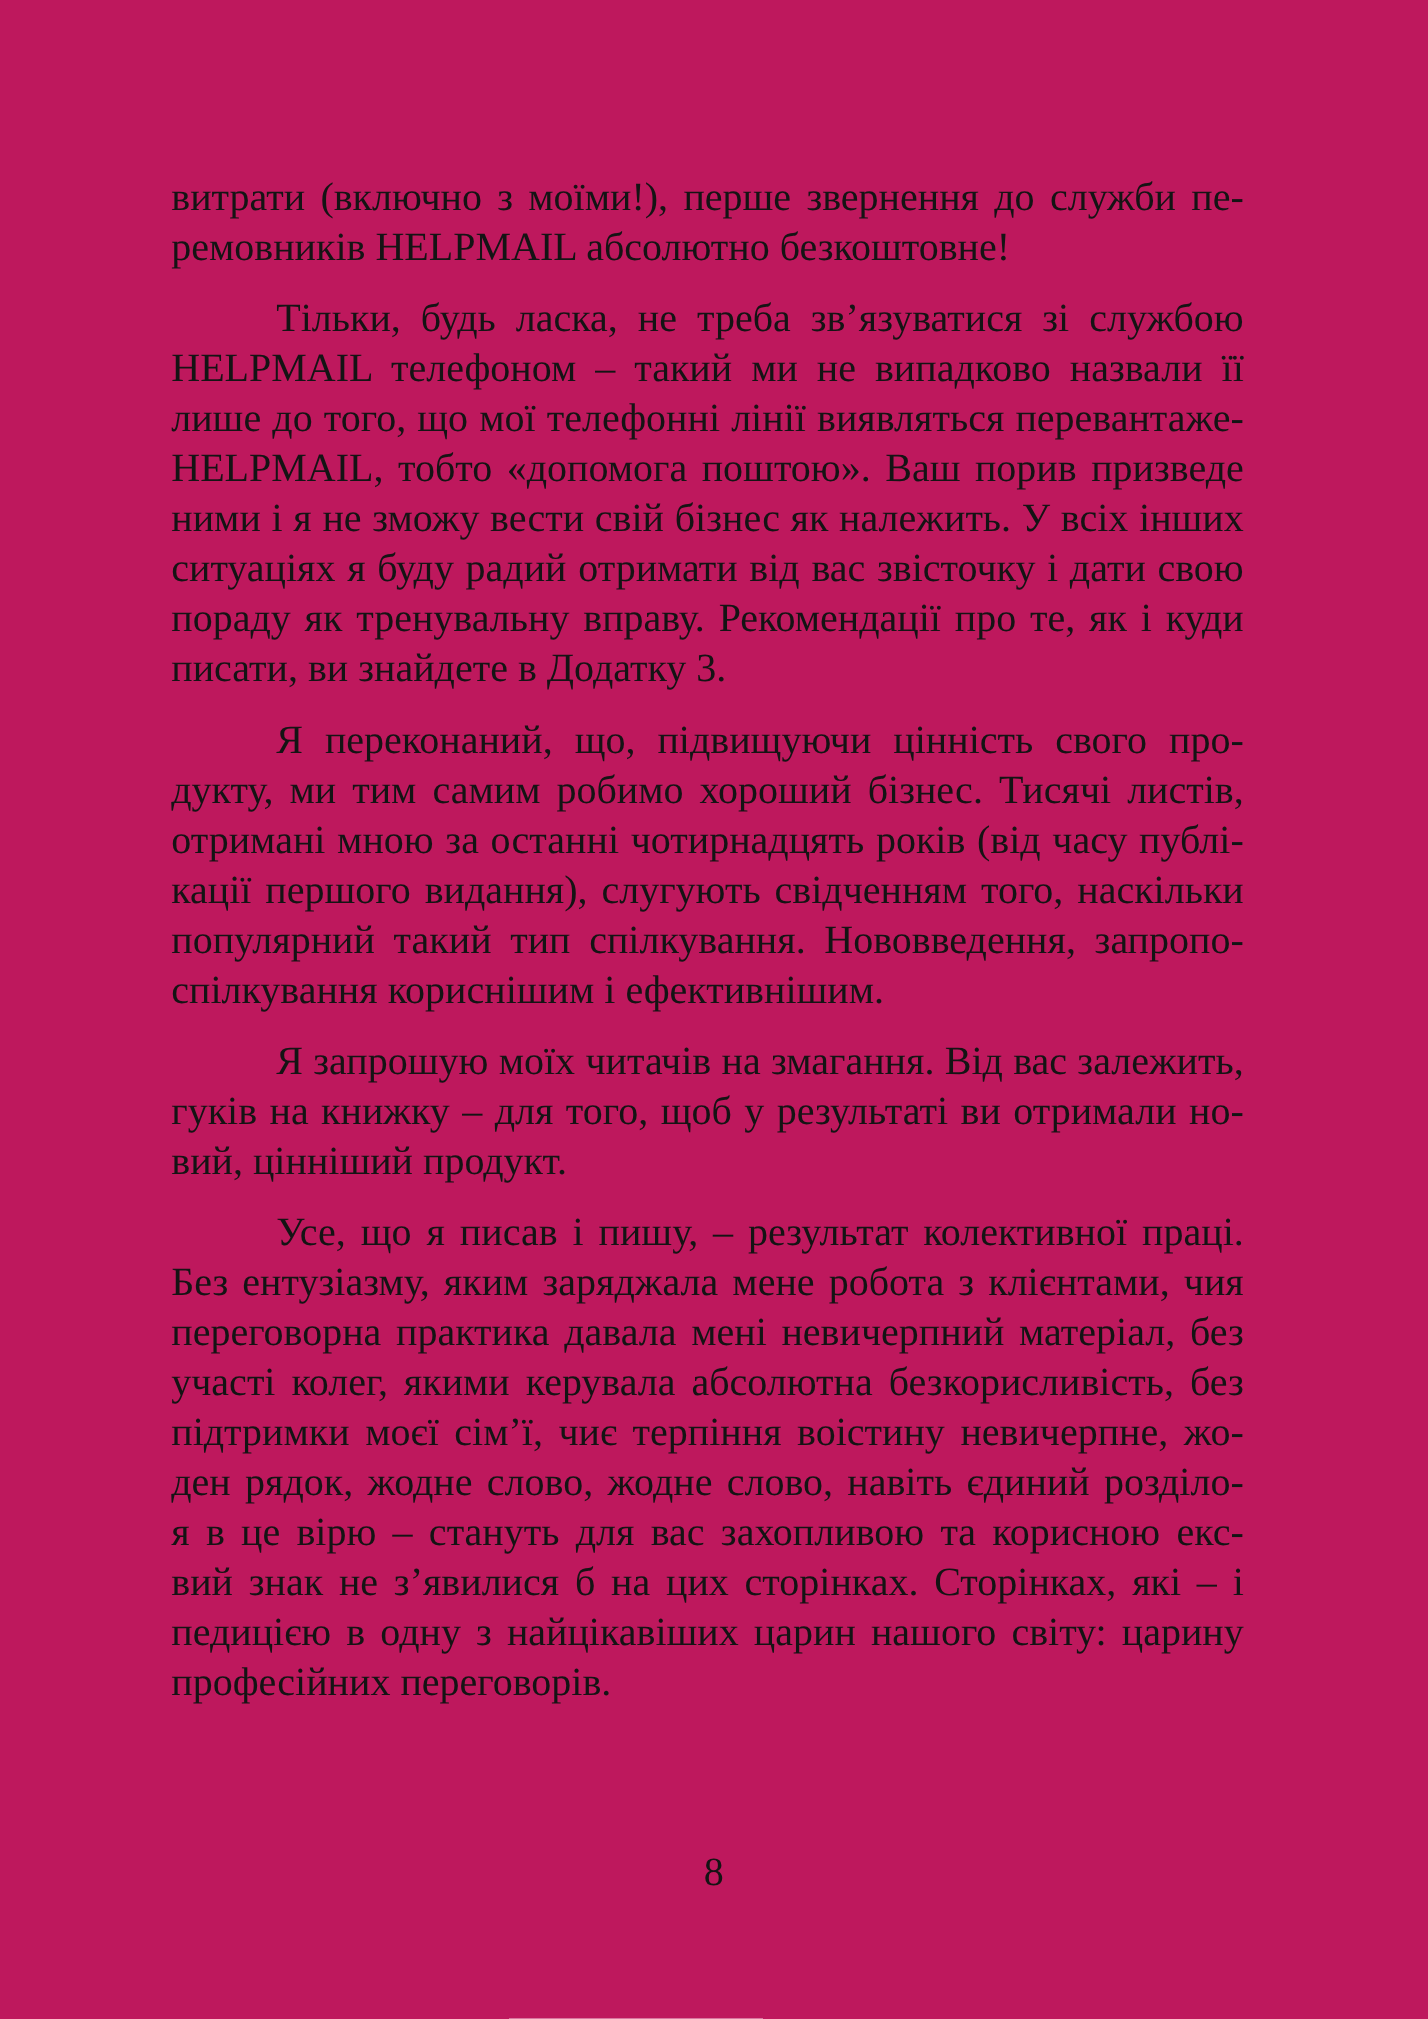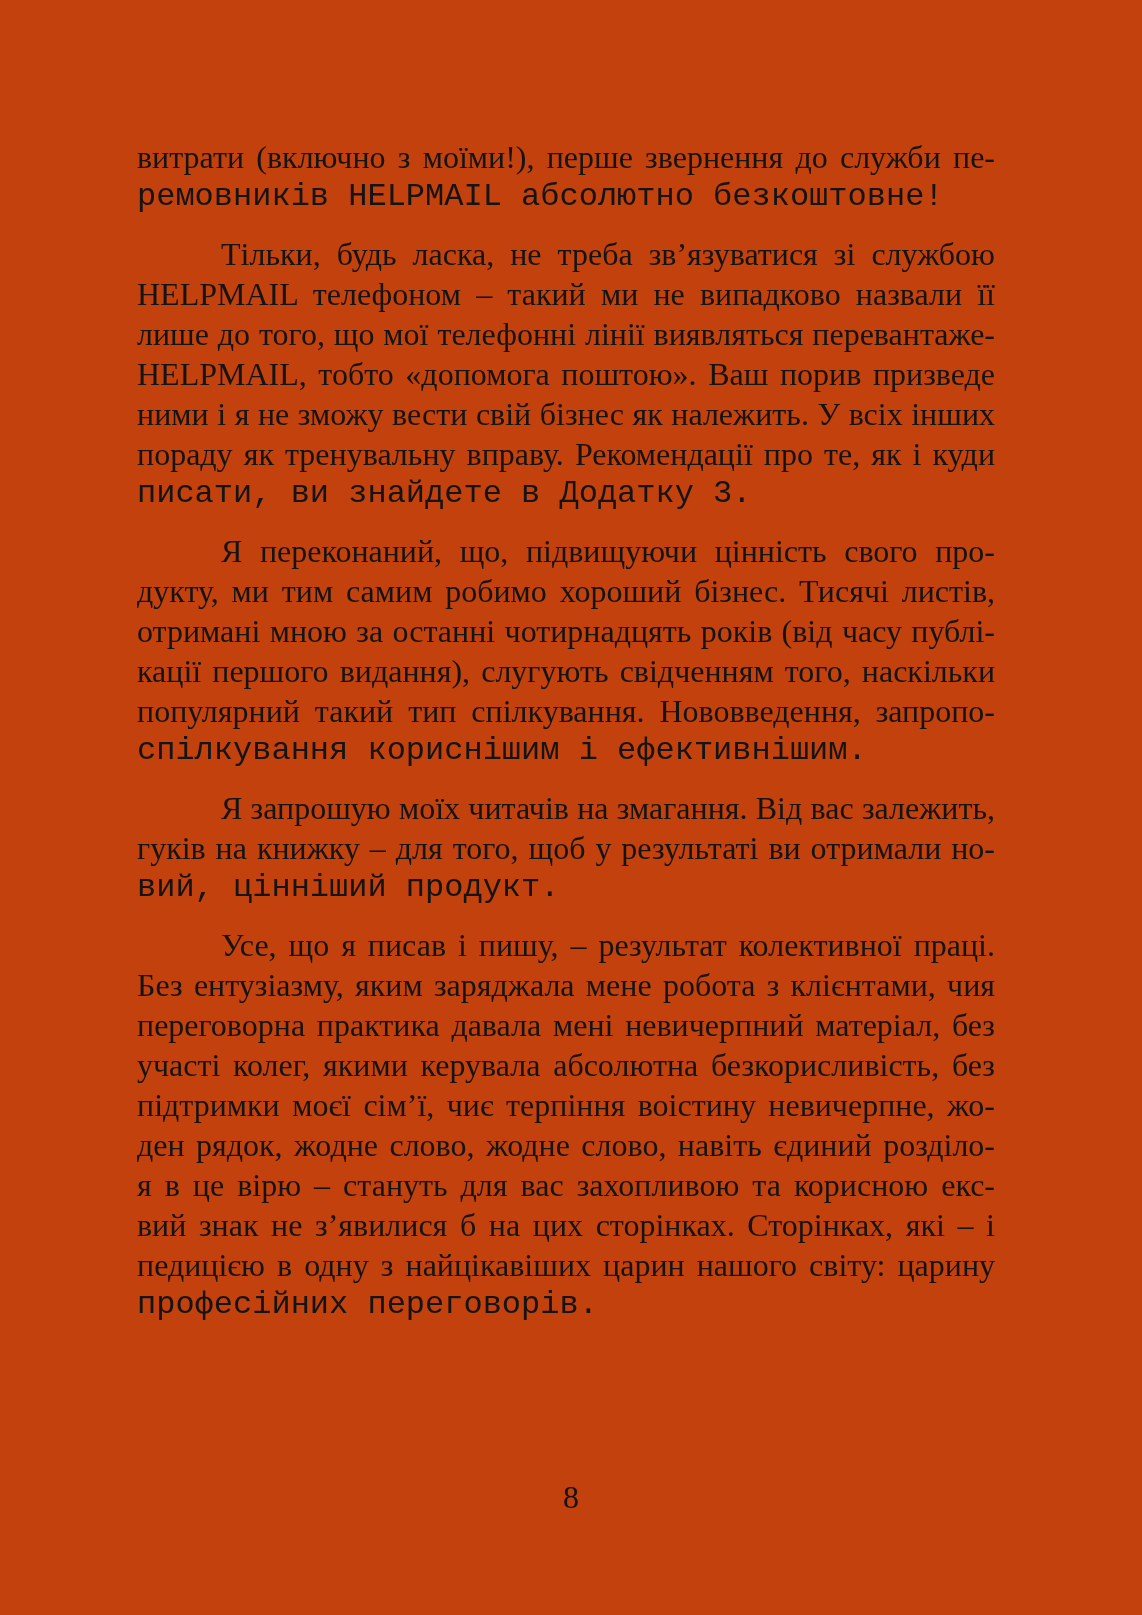--- a/index.html
+++ b/index.html
@@ -1,21 +1,21 @@
 <!DOCTYPE html>
 <html><head>
 <meta charset="utf-8">
 <style>
   * { margin: 0; padding: 0; box-sizing: border-box; }
   html, body { background: #ffffff; }
   .page {
     position: relative;
     width: 1142px;
     height: 1615px;
-    background: #c2410c;
+    background: #be185d;
     color: #141414;
     font-family: "Liberation Serif", serif;
     overflow: hidden;
   }
   .textblock {
     position: absolute;
     left: 137px;
     top: 137px;
     width: 858px;
   }
@@ -23,21 +23,20 @@
   .paragraph:last-child { margin-bottom: 16px; }
   .line {
     font-size: 32px;
     line-height: 40px;
     text-align: justify;
     text-align-last: justify;
   }
   .line.last {
     text-align: left;
     text-align-last: left;
-    font-family: Liberation Mono, monospace;
   }
   .line.indent { text-indent: 84px; }
   .pageno {
     position: absolute;
     left: 0;
     top: 1477px;
     width: 100%;
     text-align: center;
     font-size: 32px;
     line-height: 40px;
@@ -52,20 +51,21 @@
       <div class="paragraph">
         <div class="line">витрати (включно з моїми!), перше звернення до служби пе-</div>
         <div class="line last">ремовників HELPMAIL абсолютно безкоштовне!</div>
       </div>
       <div class="paragraph">
         <div class="line indent">Тільки, будь ласка, не треба зв’язуватися зі службою</div>
         <div class="line">HELPMAIL телефоном – такий ми не випадково назвали її</div>
         <div class="line">лише до того, що мої телефонні лінії виявляться перевантаже-</div>
         <div class="line">HELPMAIL, тобто «допомога поштою». Ваш порив призведе</div>
         <div class="line">ними і я не зможу вести свій бізнес як належить. У всіх інших</div>
+        <div class="line">ситуаціях я буду радий отримати від вас звісточку і дати свою</div>
         <div class="line">пораду як тренувальну вправу. Рекомендації про те, як і куди</div>
         <div class="line last">писати, ви знайдете в Додатку 3.</div>
       </div>
       <div class="paragraph">
         <div class="line indent">Я переконаний, що, підвищуючи цінність свого про-</div>
         <div class="line">дукту, ми тим самим робимо хороший бізнес. Тисячі листів,</div>
         <div class="line">отримані мною за останні чотирнадцять років (від часу публі-</div>
         <div class="line">кації першого видання), слугують свідченням того, наскільки</div>
         <div class="line">популярний такий тип спілкування. Нововведення, запропо-</div>
         <div class="line last">спілкування кориснішим і ефективнішим.</div>

